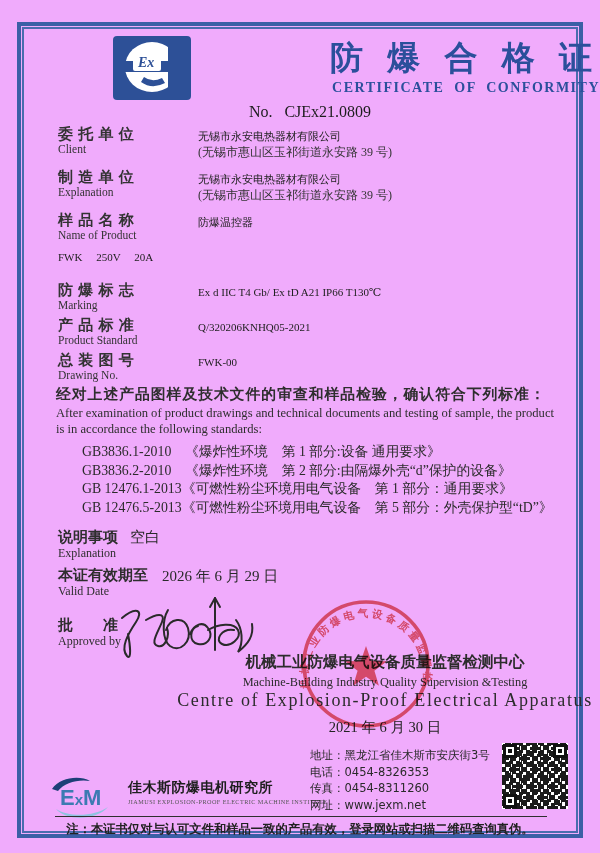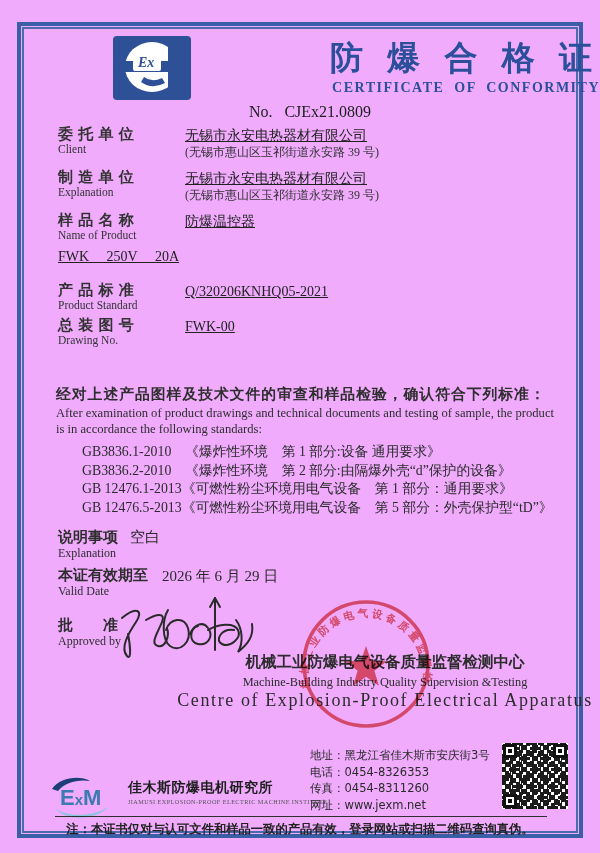--- a/index.html
+++ b/index.html
@@ -16,28 +16,28 @@
   .frame-inner{position:absolute;inset:1px;border:2px solid #4a6cae;}
   
   .logo{position:absolute;left:113px;top:36px;width:78px;height:64px;}
   .header{position:absolute;left:40px;top:40px;width:560px;text-align:right;}
   .title{font-size:33px;font-weight:bold;color:#2b4f9b;letter-spacing:8px;line-height:36px;}
   .subtitle{font-size:14px;font-weight:bold;color:#2b4f9b;letter-spacing:1.5px;margin-top:4px;white-space:pre-wrap;}
   .cert-no{position:absolute;left:40px;top:103px;width:540px;text-align:center;
     font-size:16px;color:#1d1d1d;white-space:pre-wrap;}
   
   .fields{position:absolute;left:58px;top:126px;width:500px;}
-  .frow{display:flex;align-items:flex-start;}
+  .frow{display:flex;align-items:flex-start;gap:13px;}
   .frow.h43{height:43px;}
   .frow.h35{height:35px;}
   .flabel{width:127px;flex:0 0 127px;}
   .lzh{font-size:15px;font-weight:bold;color:#333;font-family:"DejaVu Sans",sans-serif;line-height:17px;white-space:pre-wrap;}
   .len{font-size:11.5px;color:#333;line-height:13px;}
   .fval{flex:1;padding-top:1px;}
-  .val{font-size:14px;color:#222;line-height:18px;white-space:pre-wrap;text-decoration:underline;}
+  .val{font-size:11px;color:#222;line-height:18px;white-space:pre-wrap;}
   .valsub{font-size:12px;color:#333;line-height:15px;white-space:pre-wrap;}
   
   .statement{position:absolute;left:56px;top:385px;width:500px;}
   .st-zh{font-size:14.8px;font-weight:bold;color:#2e2e2e;font-family:"DejaVu Sans",sans-serif;letter-spacing:1px;}
   .st-en{font-size:12.6px;color:#2e2e2e;line-height:15.5px;margin-top:2px;}
   
   .standards{position:absolute;left:82px;top:443px;width:480px;}
   .std-line{font-size:13.8px;color:#2a2a2a;line-height:18.5px;white-space:pre-wrap;}
   
   .exp{position:absolute;left:58px;top:528px;}
@@ -131,20 +131,29 @@
         <div class="val">防爆温控器</div>
       </div>
     </div>
     <div class="frow h35">
       <div class="fval">
         <div class="val">FWK     250V     20A</div>
       </div>
     </div>
     <div class="frow h35">
       <div class="flabel">
+        <div class="lzh">防 爆 标 志</div>
+        <div class="len">Marking</div>
+      </div>
+      <div class="fval">
+        <div class="val">Ex d IIC T4 Gb/ Ex tD A21 IP66 T130℃</div>
+      </div>
+    </div>
+    <div class="frow h35">
+      <div class="flabel">
         <div class="lzh">产 品 标 准</div>
         <div class="len">Product Standard</div>
       </div>
       <div class="fval">
         <div class="val">Q/320206KNHQ05-2021</div>
       </div>
     </div>
     <div class="frow h35">
       <div class="flabel">
         <div class="lzh">总 装 图 号</div>
@@ -200,20 +209,21 @@
         <path d="M96,40 c10,-6 26,-8 30,0 c4,8 -8,18 -16,14 c-8,-4 0,-16 12,-14"></path>
         <path d="M124,30 c6,8 8,22 2,32 c10,-8 16,-16 14,-28"></path>
       </g>
     </svg>
   </div>
 
   <div class="issuer">
     <div class="issuer-zh">机械工业防爆电气设备质量监督检测中心</div>
     <div class="issuer-en1">Machine-Building Industry Quality Supervision &amp;Testing</div>
     <div class="issuer-en2">Centre of Explosion-Proof Electrical Apparatus</div>
+    <div class="issue-date">2021 年 6 月 30 日</div>
   </div>
 
   <div class="stamp">
     <svg width="140" height="152" viewBox="0 0 140 152">
       <defs>
         <path id="arcTop" d="M 14,102 A 58,58 0 1 1 126,102"></path>
       </defs>
       <circle cx="70" cy="76" r="62" fill="none" stroke="#dd5252" stroke-width="3.6"></circle>
       <text font-size="10.5" fill="#dd5252" letter-spacing="3.2" font-family="DejaVu Sans, sans-serif" font-weight="bold">
         <textPath href="#arcTop" startOffset="2">机械工业防爆电气设备质量监督检测中心</textPath>

